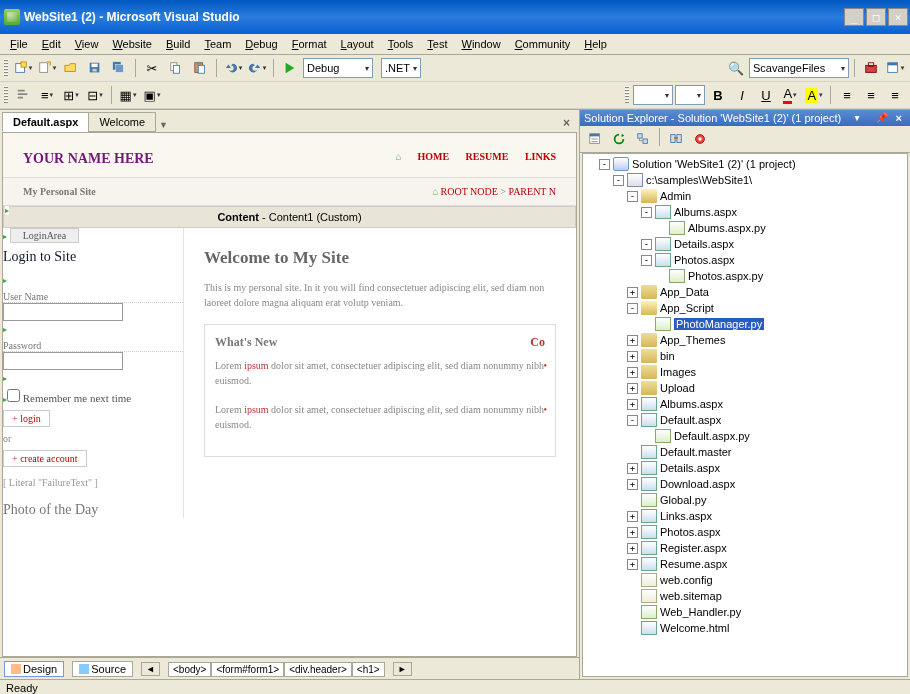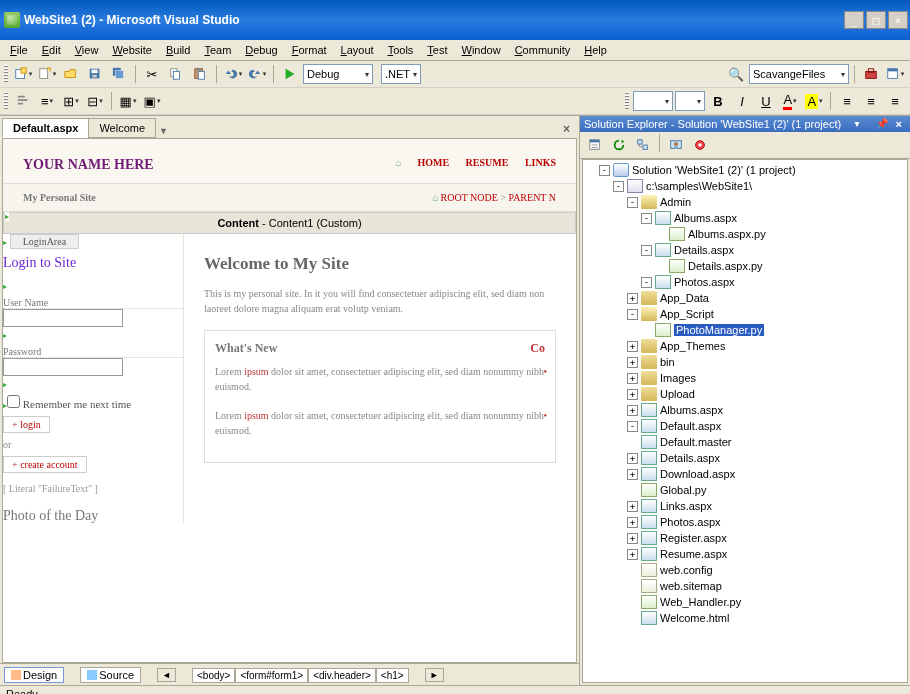--- a/index.html
+++ b/index.html
@@ -1,17 +1,17 @@
 <!DOCTYPE html>
 <html><head>
 <meta charset="utf-8">
 <style>
 * { box-sizing: border-box; margin: 0; padding: 0; }
 body { font-family: Tahoma, Arial, sans-serif; font-size: 11px; background: #ece9d8; overflow: hidden; }
-.titlebar { background: linear-gradient(#0058c0, #2a7cde, #0a5fd0); color: #fff; height: 40px; display: flex; align-items: center; padding: 0 2px 0 4px; }
+.titlebar { background: linear-gradient(#0058c0, #2a7cde, #0a5fd0); color: #fff; height: 34px; display: flex; align-items: center; padding: 0 2px 0 4px; }
 .titlebar .app-icon { width: 16px; height: 16px; background: linear-gradient(#9c6, #5a3); border-radius: 2px; margin-right: 4px; position: relative; }
 .titlebar .app-icon::before { content:''; position:absolute; left:3px; top:3px; width:10px; height:10px; background:radial-gradient(circle at 30% 30%, #fff8, transparent); }
 .titlebar-title { flex: 1; font-weight: bold; font-size: 12px; }
 .win-btns { display: flex; gap: 2px; }
 .win-btn { width: 20px; height: 18px; background: #d4d0c8; border: 1px solid #888; display: flex; align-items: center; justify-content: center; font-family: monospace; font-size: 11px; cursor: pointer; }
 .menubar { background: #ece9d8; padding: 2px 4px; display: flex; gap: 2px; border-bottom: 1px solid #aca899; }
 .menu-item { padding: 2px 6px; cursor: pointer; }
 .menu-item u { text-decoration: underline; }
 .toolbars { background: #ece9d8; border-bottom: 1px solid #aca899; }
 .toolbar-row { display: flex; align-items: center; padding: 2px 4px; gap: 2px; border-bottom: 1px solid #d4d0c8; min-height: 24px; }
@@ -38,38 +38,38 @@
 .site-nav a { color: #b00; text-decoration: none; margin-left: 14px; font-weight: bold; }
 .site-nav .nav-icon{color:#6a6; margin-right:2px;}
 .breadcrumb-bar { background: #f7f4ee; padding: 8px 20px; font-size: 10px; font-weight: bold; font-family: Verdana; color: #777; border-bottom: 1px solid #ddd; }
 .breadcrumb-right { float: right; color: #b00; font-weight:normal; }
 .breadcrumb-right .bc-icon{color:#6a6;margin-right:2px;}
 .content-header { background: #e8e4d8; border: 1px solid #ccc; text-align: center; padding: 4px; font-size: 11px; margin: 0; }
 .content-header b { font-weight: bold; }
 .content-body { display: flex; padding: 0; }
 .login-col { width: 180px; font-family: Verdana; font-size: 11px; color: #555; }
 .login-area-tag { background: #eee; border: 1px solid #ccc; display: inline-block; padding: 1px 12px; font-size: 10px; margin-bottom: 2px; }
-.login-h { font-size: 14px; color: #6d28d9; font-family: Verdana; margin: 4px 0 8px; }
+.login-h { font-size: 14px; color: #0f172a; font-family: Verdana; margin: 4px 0 8px; }
 .login-col label { display: block; font-size: 10px; color: #777; margin-top: 6px; border-bottom:1px dotted #ccc;}
 .login-col input[type=text], .login-col input[type=password] { width: 120px; border: 1px solid #999; height: 18px; font-size: 11px; }
 .login-btn { background: #fff; border: 1px solid #ccc; padding: 2px 8px; font-size: 10px; color: #b00; margin-top: 6px; display: inline-block; cursor: pointer; }
 .login-btn::before { content: '+ '; color: #b33; }
 .literal-tag { font-size: 10px; color: #999; margin-top: 10px; }
 .main-col { flex: 1; padding: 20px; font-family: Verdana; color: #555; border-left:1px solid #e8e4d8; }
 .main-col h1 { font-size: 17px; color: #666; margin-bottom: 12px; }
 .main-col p { font-size: 10px; line-height: 1.5; color: #888; margin-bottom: 14px; }
 .ipsum { color: #b33; }
 .whatsnew { border: 1px solid #ddd; padding: 10px; margin-top: 10px; }
 .whatsnew h3 { font-size: 12px; color: #777; display:flex; margin-bottom:8px;}
 .whatsnew h3 .co{margin-left:auto;color:#b33;}
 .whatsnew p{position:relative;}
 .whatsnew p::after{content:'•';position:absolute;right:-2px;top:0;color:#b33;}
 .photo-h{font-size:14px;color:#777;margin-top:14px;}
 .glyph { font-size: 8px; color: #3a3; position: absolute; background:#fff; }
-.design-footer { display: flex; align-items: center; background: #ece9d8; border-top: 1px solid #aca899; padding: 2px 4px; height: 22px; gap: 16px; }
+.design-footer { display: flex; align-items: center; background: #ece9d8; border-top: 1px solid #aca899; padding: 2px 4px; height: 22px; gap: 8px; }
 .mode-btn { border: 1px solid #aca899; padding: 1px 6px; background: #fff; cursor: pointer; font-size: 11px; display: flex; align-items: center; gap: 2px; }
 .mode-btn.active { background: #fff; border-color: #7a96df; }
 .mode-icon { width: 10px; height: 10px; display: inline-block; }
 .tag-crumb { border: 1px solid #aca899; padding: 1px 4px; background: #fff; font-size: 10px; cursor: pointer; }
 .nav-arrow{border:1px solid #aca899;padding:1px 4px;background:#ece9d8;cursor:pointer;font-size:9px;}
 .right-pane { width: 330px; background: #ece9d8; display: flex; flex-direction: column; }
 .panel-header { background: linear-gradient(#5a8cd0, #3a6cc0); color: #fff; padding: 2px 4px; font-size: 11px; display: flex; align-items: flex-start; }
 .panel-header .pin { margin-left: auto; cursor: pointer; padding: 0 3px; font-size:10px; }
 .panel-header .x { cursor: pointer; padding: 0 4px; font-weight:bold; }
 .panel-toolbar { background: #ece9d8; padding: 2px 4px; display: flex; gap: 2px; border-bottom: 1px solid #aca899; }
@@ -397,30 +397,30 @@
           <span class="icon py"></span>
           <span class="label">Albums.aspx.py</span>
         </div>
         <div class="tree-node">
           <span class="indent" style="width: 56px;"></span>
           <span class="exp">-</span>
           <span class="icon aspx"></span>
           <span class="label">Details.aspx</span>
         </div>
         <div class="tree-node">
+          <span class="indent" style="width: 56px;"></span>
+          <span class="exp">-</span>
+          <span class="icon aspx"></span>
+          <span class="label">Photos.aspx</span>
+        </div>
+        <div class="tree-node">
           <span class="indent" style="width: 70px;"></span>
           <span class="noexp"></span>
           <span class="icon py"></span>
-          <span class="label">Details.aspx.py</span>
-        </div>
-        <div class="tree-node">
-          <span class="indent" style="width: 56px;"></span>
-          <span class="exp">-</span>
-          <span class="icon aspx"></span>
-          <span class="label">Photos.aspx</span>
+          <span class="label">Photos.aspx.py</span>
         </div>
         <div class="tree-node">
           <span class="indent" style="width: 42px;"></span>
           <span class="exp">+</span>
           <span class="icon folder"></span>
           <span class="label">App_Data</span>
         </div>
         <div class="tree-node">
           <span class="indent" style="width: 42px;"></span>
           <span class="exp">-</span>
@@ -461,20 +461,26 @@
           <span class="indent" style="width: 42px;"></span>
           <span class="exp">+</span>
           <span class="icon aspx"></span>
           <span class="label">Albums.aspx</span>
         </div>
         <div class="tree-node">
           <span class="indent" style="width: 42px;"></span>
           <span class="exp">-</span>
           <span class="icon aspx"></span>
           <span class="label">Default.aspx</span>
+        </div>
+        <div class="tree-node">
+          <span class="indent" style="width: 56px;"></span>
+          <span class="noexp"></span>
+          <span class="icon py"></span>
+          <span class="label">Default.aspx.py</span>
         </div>
         <div class="tree-node">
           <span class="indent" style="width: 42px;"></span>
           <span class="noexp"></span>
           <span class="icon aspx"></span>
           <span class="label">Default.master</span>
         </div>
         <div class="tree-node">
           <span class="indent" style="width: 42px;"></span>
           <span class="exp">+</span>

